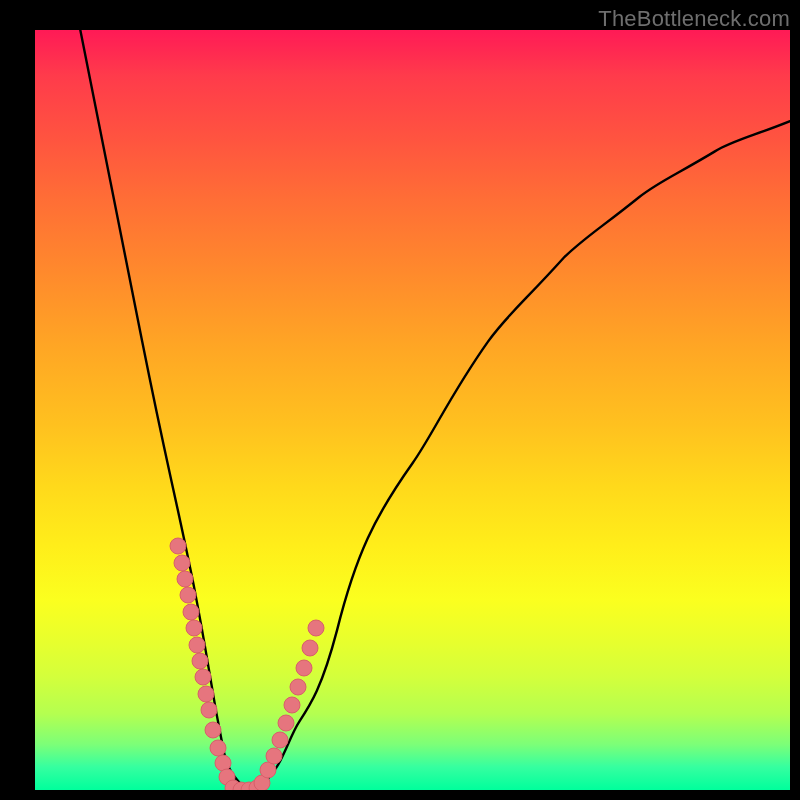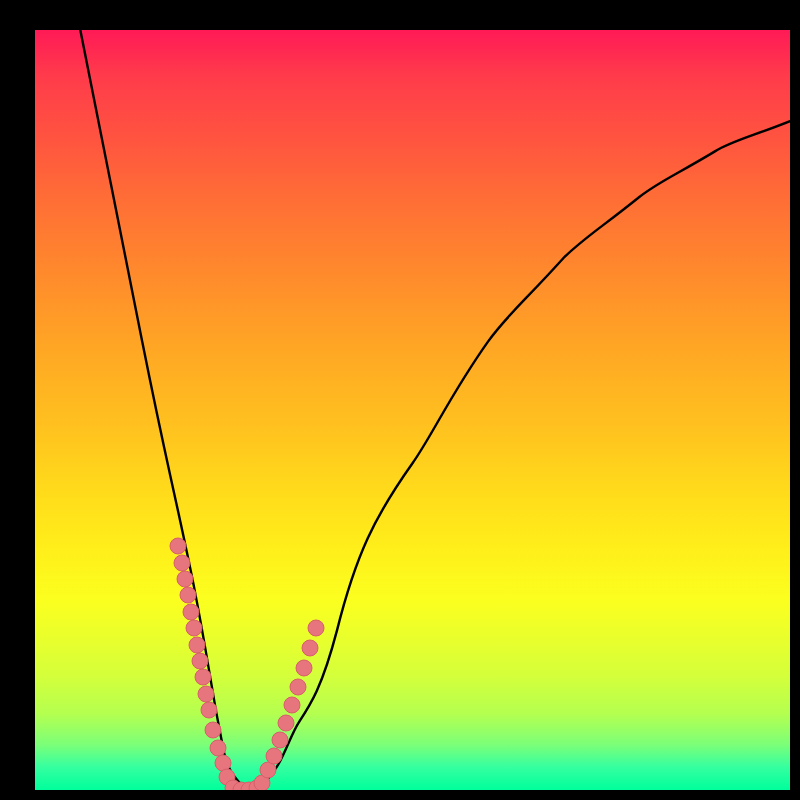--- a/index.html
+++ b/index.html
@@ -116,14 +116,15 @@
         <circle cx="251" cy="693" r="8"></circle>
         <circle cx="257" cy="675" r="8"></circle>
         <circle cx="263" cy="657" r="8"></circle>
         <circle cx="269" cy="638" r="8"></circle>
         <circle cx="275" cy="618" r="8"></circle>
         <circle cx="281" cy="598" r="8"></circle>
       </g>
     </svg>
   </div>
 
+  <div class="watermark">TheBottleneck.com</div>
 
 </div>
 
 </body></html>

